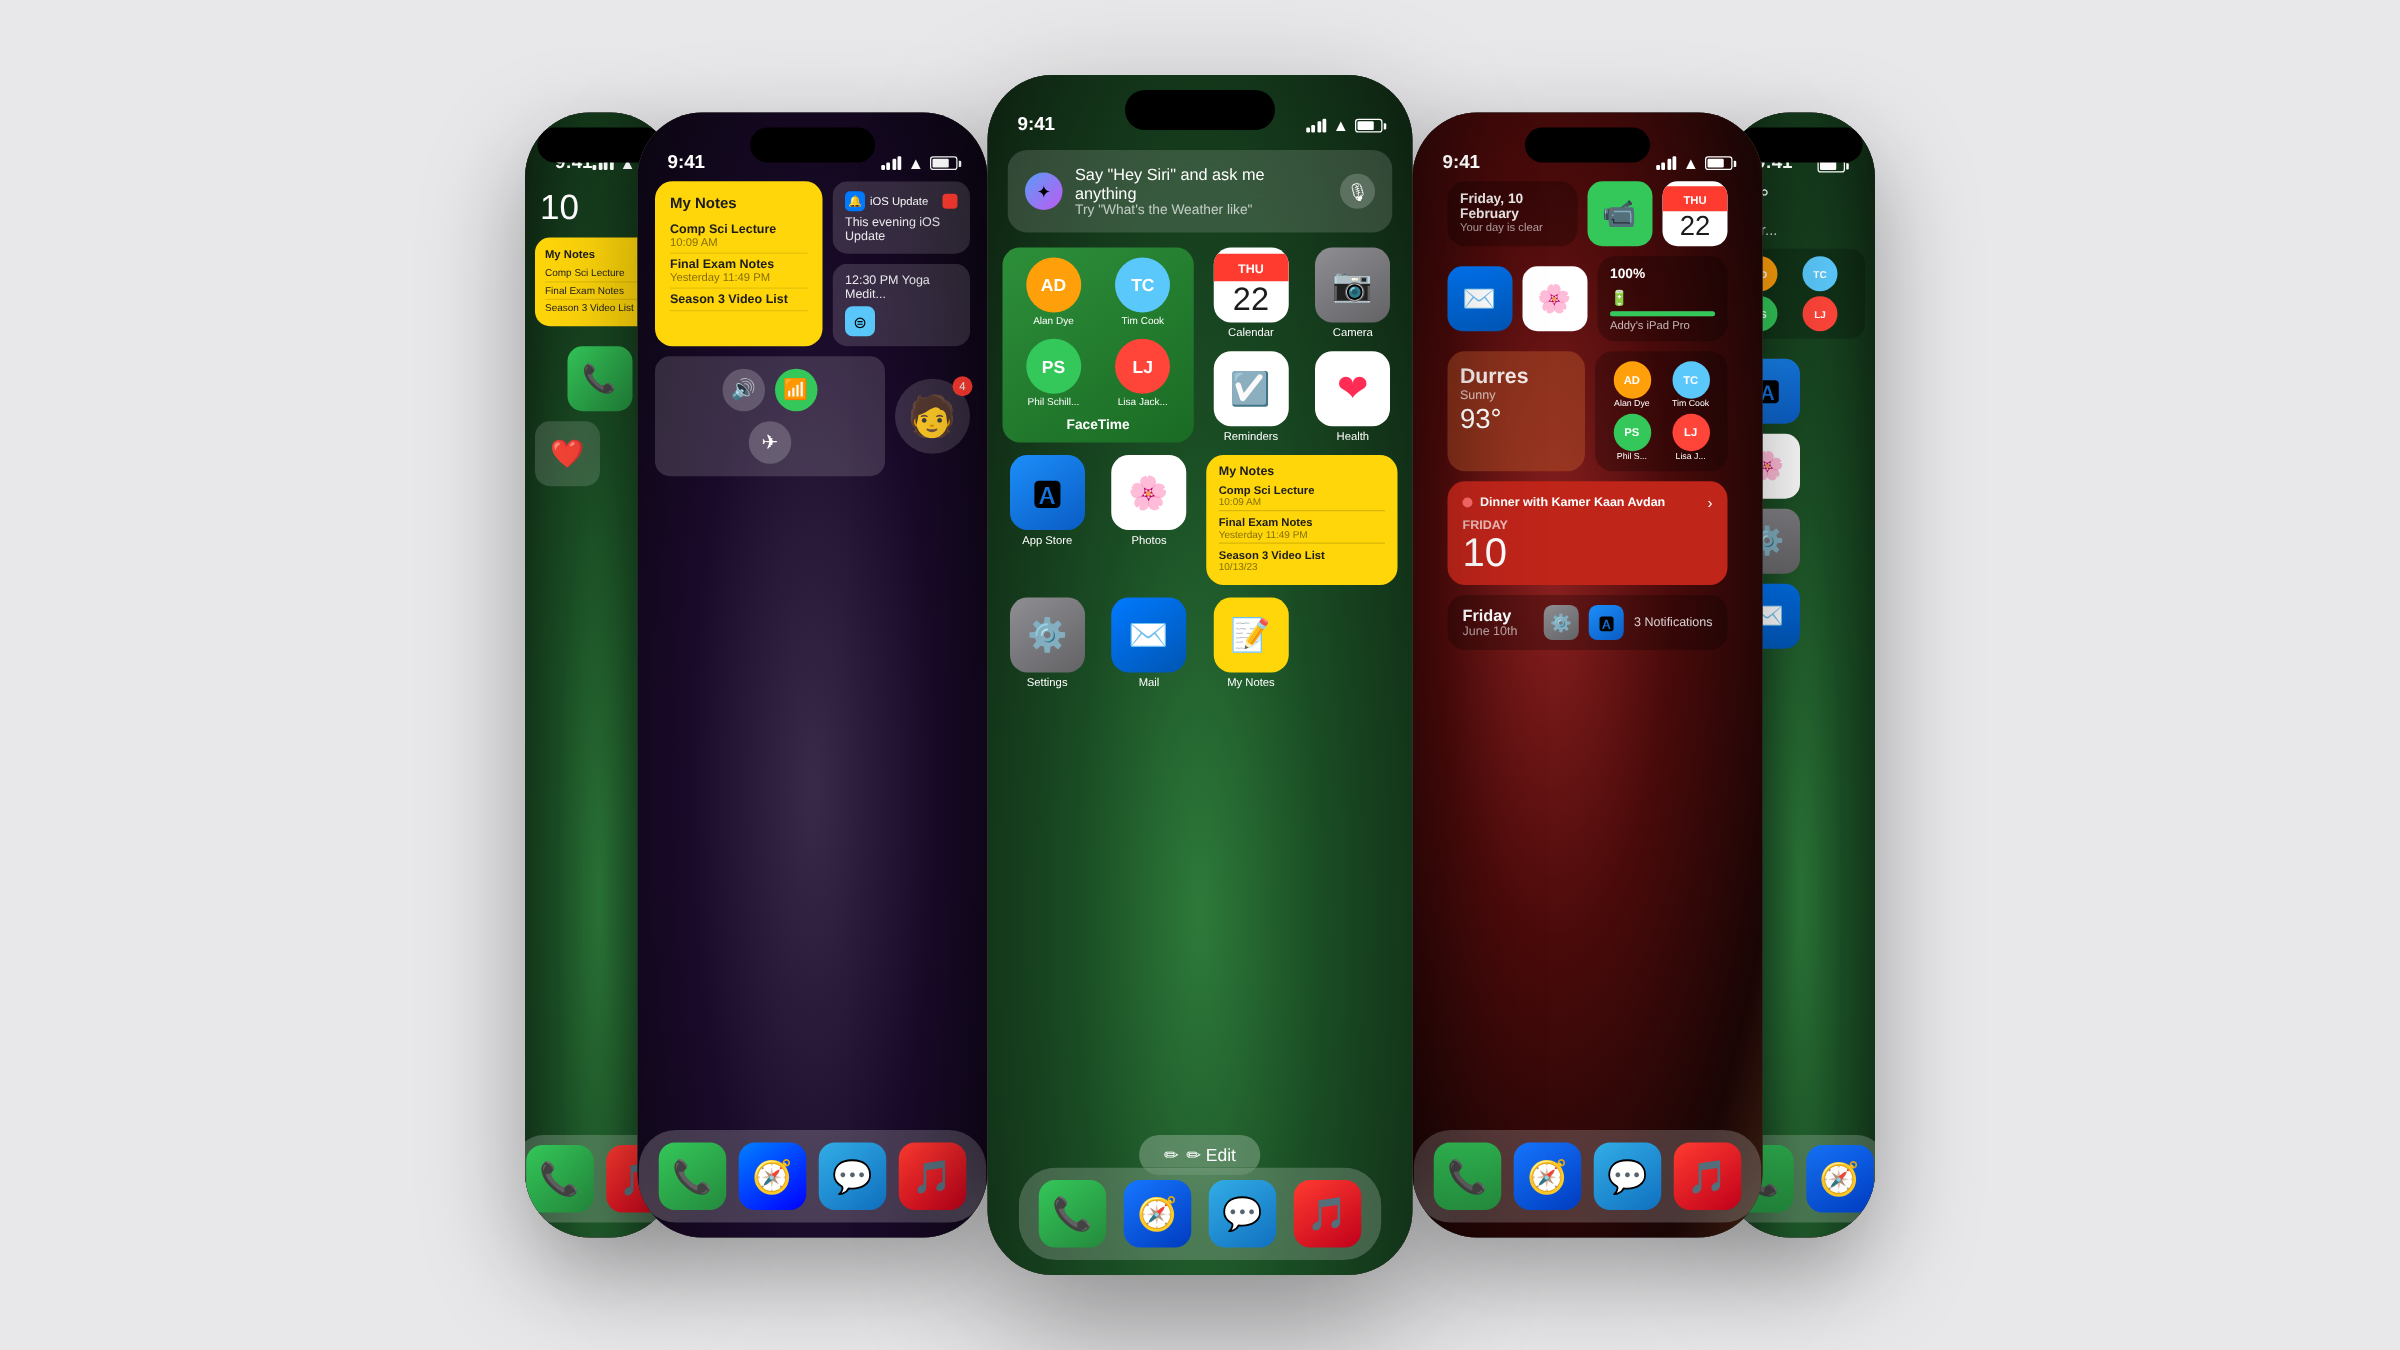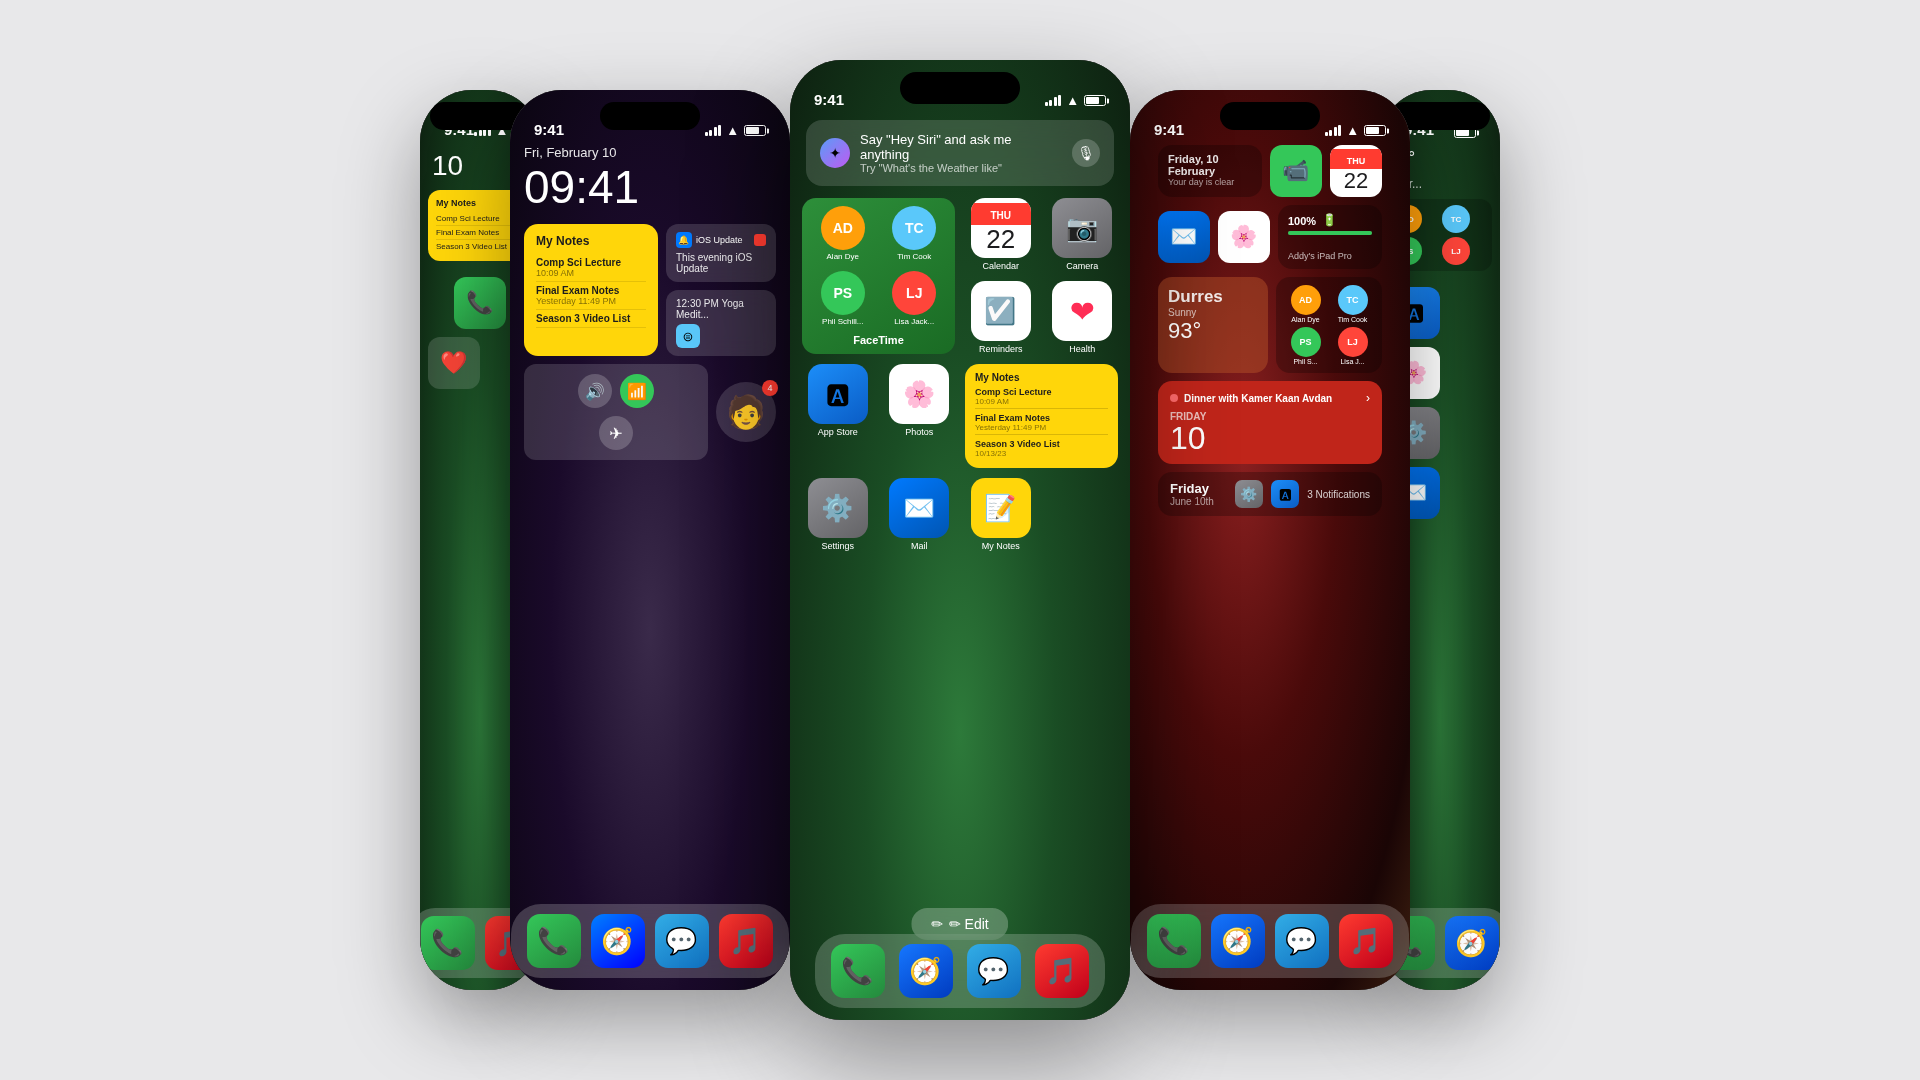--- a/index.html
+++ b/index.html
@@ -377,24 +377,20 @@
           </div>
           <span class="wifi-icon">▲</span>
           <div class="battery-icon">
               <div class="battery-fill"></div>
             </div>
         </div>
       </div>
 
       <div style="padding: 55px 14px 0;">
 
-        <div style="margin-bottom: 10px;">
-          <div style="color: rgba(255,255,255,0.9); font-size: 13px; font-weight: 400;">Fri, February 10</div>
-          <div style="color: white; font-size: 46px; font-weight: 200;">09:41</div>
-        </div>
 
         <div style="display:flex; gap:8px; margin-bottom:8px;">
 
           <div class="notes-widget" style="flex:1;">
             <div class="notes-title">My Notes</div>
             <div class="note-item">
               <div class="note-name">Comp Sci Lecture</div>
               <div class="note-date">10:09 AM</div>
             </div>
             <div class="note-item">
@@ -635,28 +631,28 @@
           </div>
         </div>
 
         <div style="display:flex; gap:8px; align-items:center;">
 
           <div style="width:52px;height:52px;background:linear-gradient(145deg,#007aff,#0055b3);border-radius:12px;display:flex;align-items:center;justify-content:center;font-size:22px;">✉️</div>
 
           <div style="width:52px;height:52px;background:white;border-radius:12px;display:flex;align-items:center;justify-content:center;font-size:22px;">🌸</div>
 
           <div style="flex:1; background:rgba(0,0,0,0.25); border-radius:14px; padding:8px 10px;">
-            <div style="display:flex;align-items:flex-end;gap:6px;">
+            <div style="display:flex;align-items:flex-start;gap:6px;flex-direction:column;">
               <span style="color:white;font-size:11px;font-weight:600;">100%</span>
               <span style="font-size:12px;">🔋</span>
             </div>
             <div style="height:4px;background:rgba(255,255,255,0.2);border-radius:2px;margin-top:4px;">
               <div style="height:100%;background:#34c759;border-radius:2px;width:100%;"></div>
             </div>
-            <div style="color:rgba(255,255,255,0.7);font-size:9px;margin-top:16px;">Addy's iPad Pro</div>
+            <div style="color:rgba(255,255,255,0.7);font-size:9px;margin-top:2px;">Addy's iPad Pro</div>
           </div>
         </div>
 
         <div style="display:flex; gap:8px;">
 
           <div style="background:rgba(180,80,40,0.5);border-radius:14px;padding:10px;flex:1;">
             <div style="color:rgba(255,255,255,0.9);font-size:17px;font-weight:600;">Durres</div>
             <div style="color:rgba(255,255,255,0.7);font-size:10px;">Sunny</div>
             <div style="color:white;font-size:22px;font-weight:300;">93°</div>
           </div>

